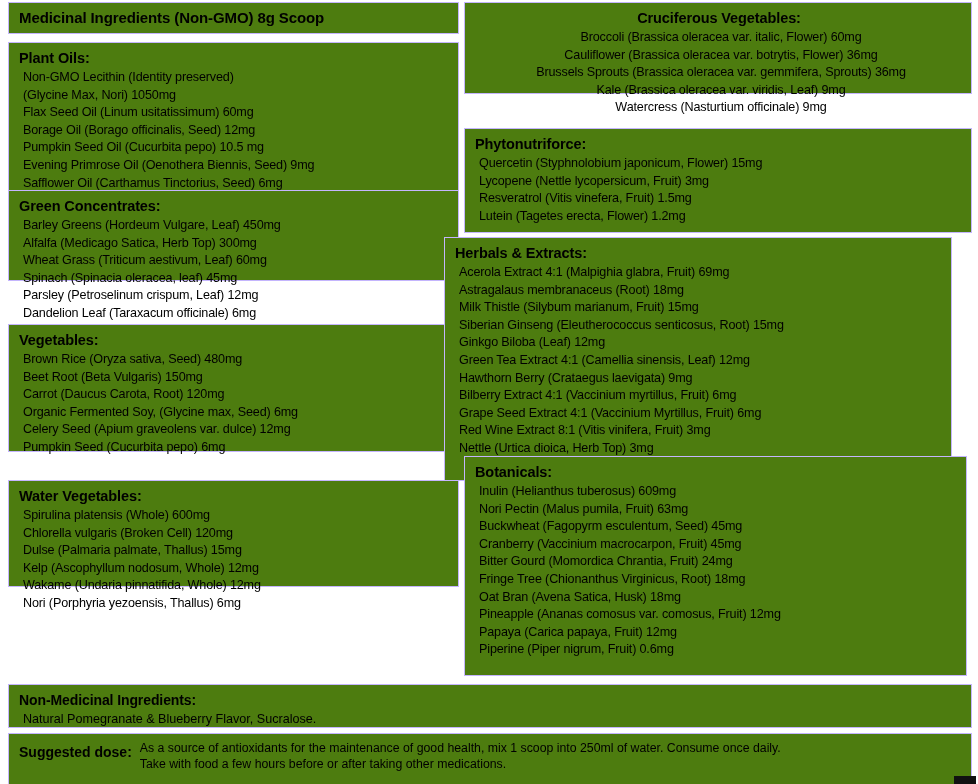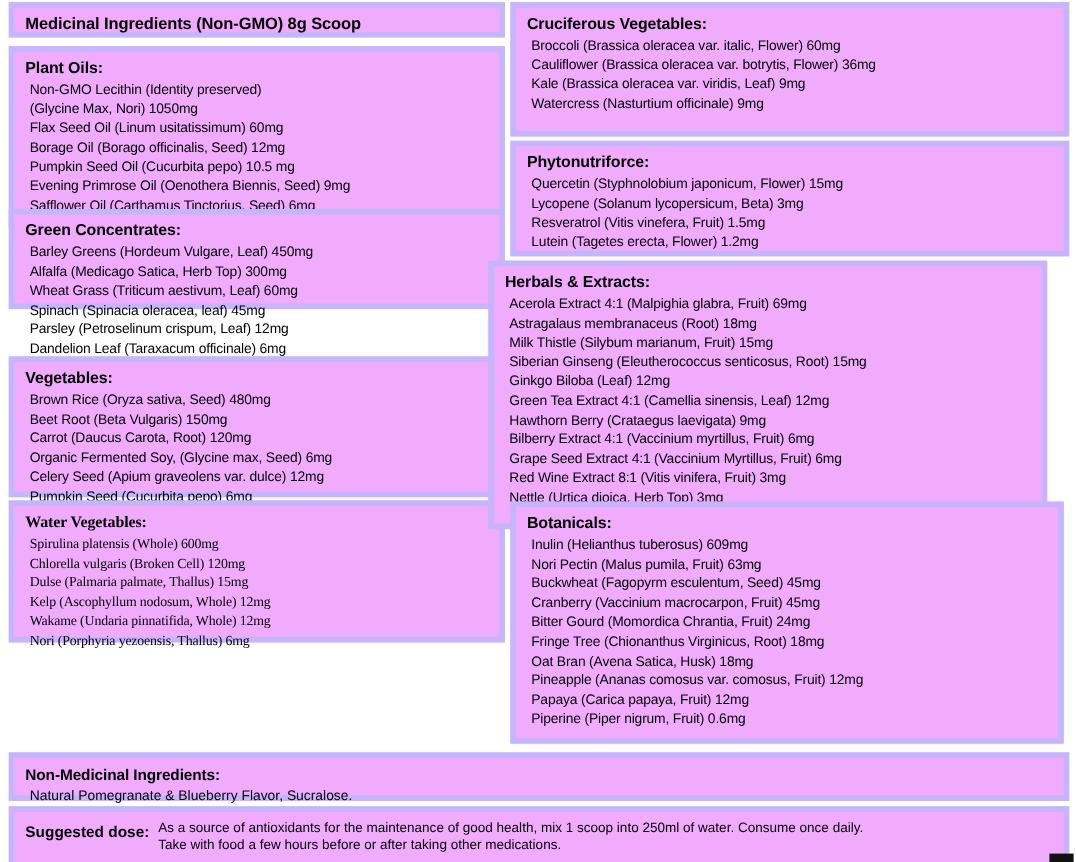--- a/index.html
+++ b/index.html
@@ -16,22 +16,22 @@
     position: relative;
   }
   .page {
     position: relative;
     width: 978px;
     height: 784px;
     box-sizing: border-box;
   }
   .panel {
     position: absolute;
-    border: 5px solid #c4b5fd;
-    background: #f0abfc;
+    border: 1px solid #c4b5fd;
+    background: #4d7c0f;
     box-sizing: border-box;
     padding: 6px 8px 7px 10px;
   }
   .panel .title {
     font-weight: bold;
     font-size: 14.5px;
     line-height: 18px;
     margin: 0 0 2px 0;
     letter-spacing: -0.1px;
   }
@@ -50,24 +50,24 @@
   
   #panel-header {
     left: 8px; top: 2px; width: 451px; height: 32px;
     padding: 4px 8px 4px 10px;
   }
   #panel-header .title { font-size: 15px; line-height: 22px; }
 
   #panel-plant-oils   { left: 8px;  top: 42px;  width: 451px; height: 166px; }
   #panel-green        { left: 8px;  top: 190px; width: 451px; height: 91px; }
   #panel-vegetables   { left: 8px;  top: 324px; width: 451px; height: 128px; }
-  #panel-water-veg    { left: 8px;  top: 455px; width: 451px; height: 129px; font-family: Liberation Serif, serif; }
+  #panel-water-veg    { left: 8px;  top: 480px; width: 451px; height: 107px; }
 
   
-  #panel-cruciferous  { left: 464px; top: 2px;   width: 508px; height: 122px; }
+  #panel-cruciferous  { left: 464px; top: 2px;   width: 508px; height: 92px; text-align: center; }
   #panel-phyto        { left: 464px; top: 128px; width: 508px; height: 105px; }
   #panel-herbals      { left: 444px; top: 237px; width: 508px; height: 244px; }
   #panel-botanicals   { left: 464px; top: 456px; width: 503px; height: 220px; }
 
   
   #panel-non-medicinal { left: 8px; top: 684px; width: 964px; height: 44px; }
   #panel-non-medicinal .title { font-size: 14px; line-height: 18px; }
   #panel-non-medicinal .line { font-size: 12.6px; line-height: 16px; padding-left: 4px; }
 
   #panel-dose { left: 8px; top: 733px; width: 964px; height: 61px; padding: 7px 8px 6px 10px; }
@@ -148,30 +148,31 @@
       <li>Wakame (Undaria pinnatifida, Whole) 12mg</li>
       <li>Nori (Porphyria yezoensis, Thallus) 6mg</li>
     </ul>
   </div>
 
   <div class="panel" id="panel-cruciferous">
     <div class="title">Cruciferous Vegetables:</div>
     <ul>
       <li>Broccoli (Brassica oleracea var. italic, Flower) 60mg</li>
       <li>Cauliflower (Brassica oleracea var. botrytis, Flower) 36mg</li>
+      <li>Brussels Sprouts (Brassica oleracea var. gemmifera, Sprouts) 36mg</li>
       <li>Kale (Brassica oleracea var. viridis, Leaf) 9mg</li>
       <li>Watercress (Nasturtium officinale) 9mg</li>
     </ul>
   </div>
 
   <div class="panel" id="panel-phyto">
     <div class="title">Phytonutriforce:</div>
     <ul>
       <li>Quercetin (Styphnolobium japonicum, Flower) 15mg</li>
-      <li>Lycopene (Solanum lycopersicum, Beta) 3mg</li>
+      <li>Lycopene (Nettle lycopersicum, Fruit) 3mg</li>
       <li>Resveratrol (Vitis vinefera, Fruit) 1.5mg</li>
       <li>Lutein (Tagetes erecta, Flower) 1.2mg</li>
     </ul>
   </div>
 
   <div class="panel" id="panel-herbals">
     <div class="title">Herbals &amp; Extracts:</div>
     <ul>
       <li>Acerola Extract 4:1 (Malpighia glabra, Fruit) 69mg</li>
       <li>Astragalaus membranaceus (Root) 18mg</li>

